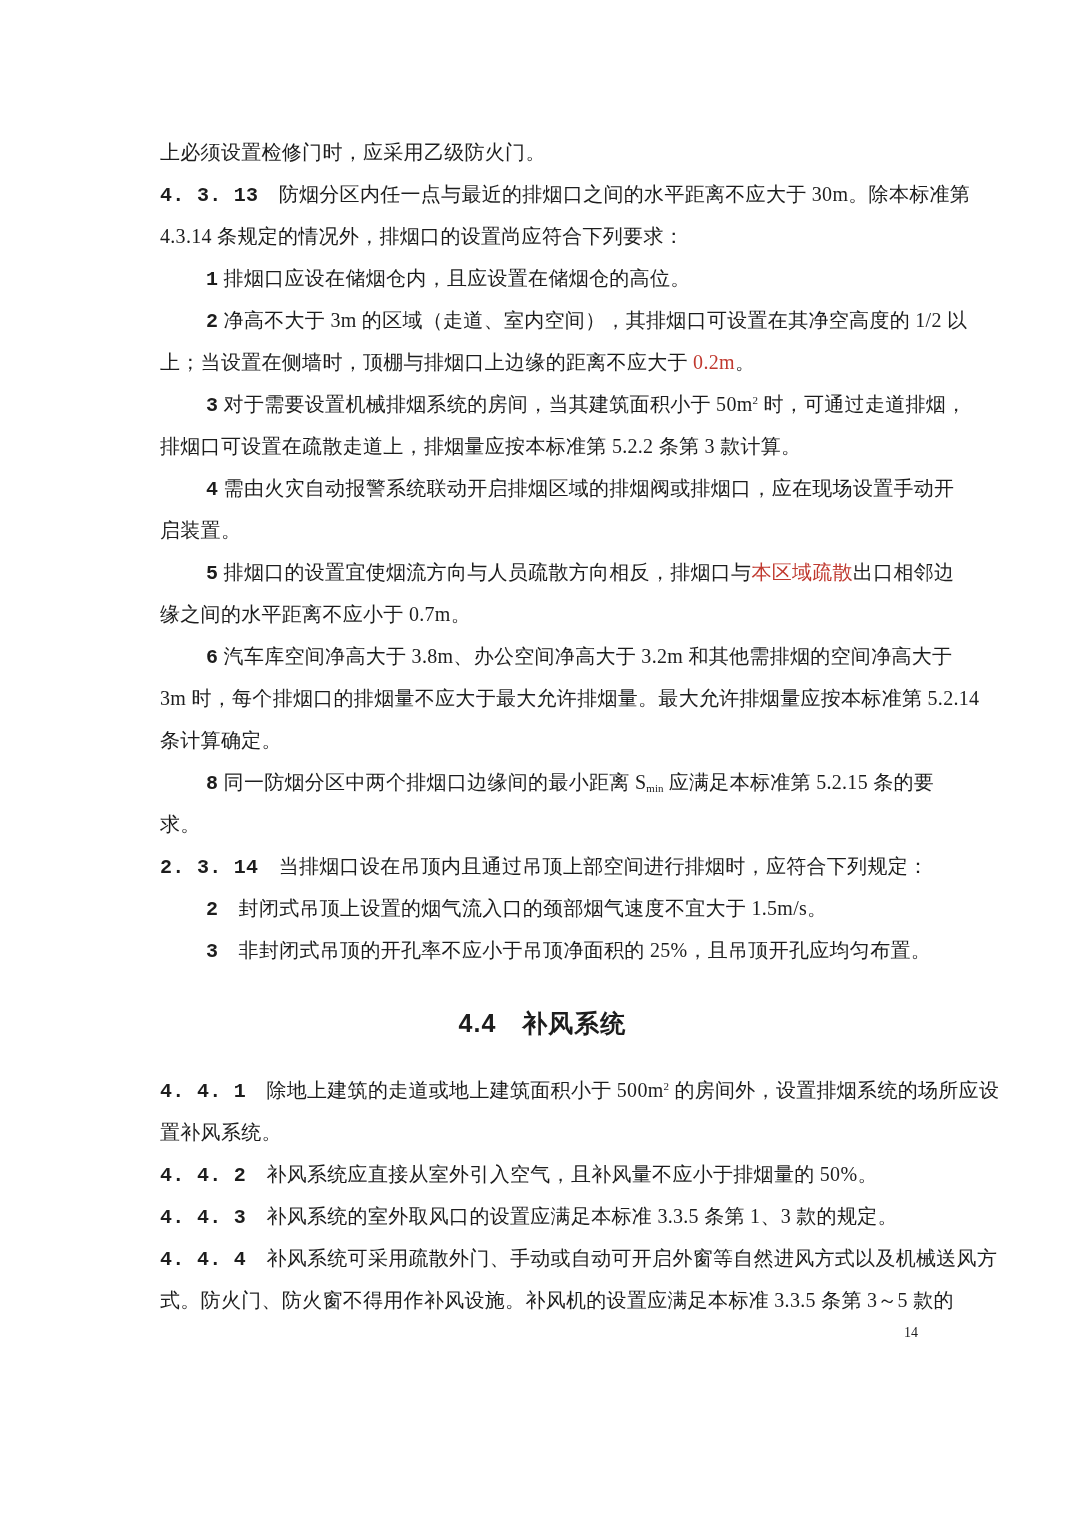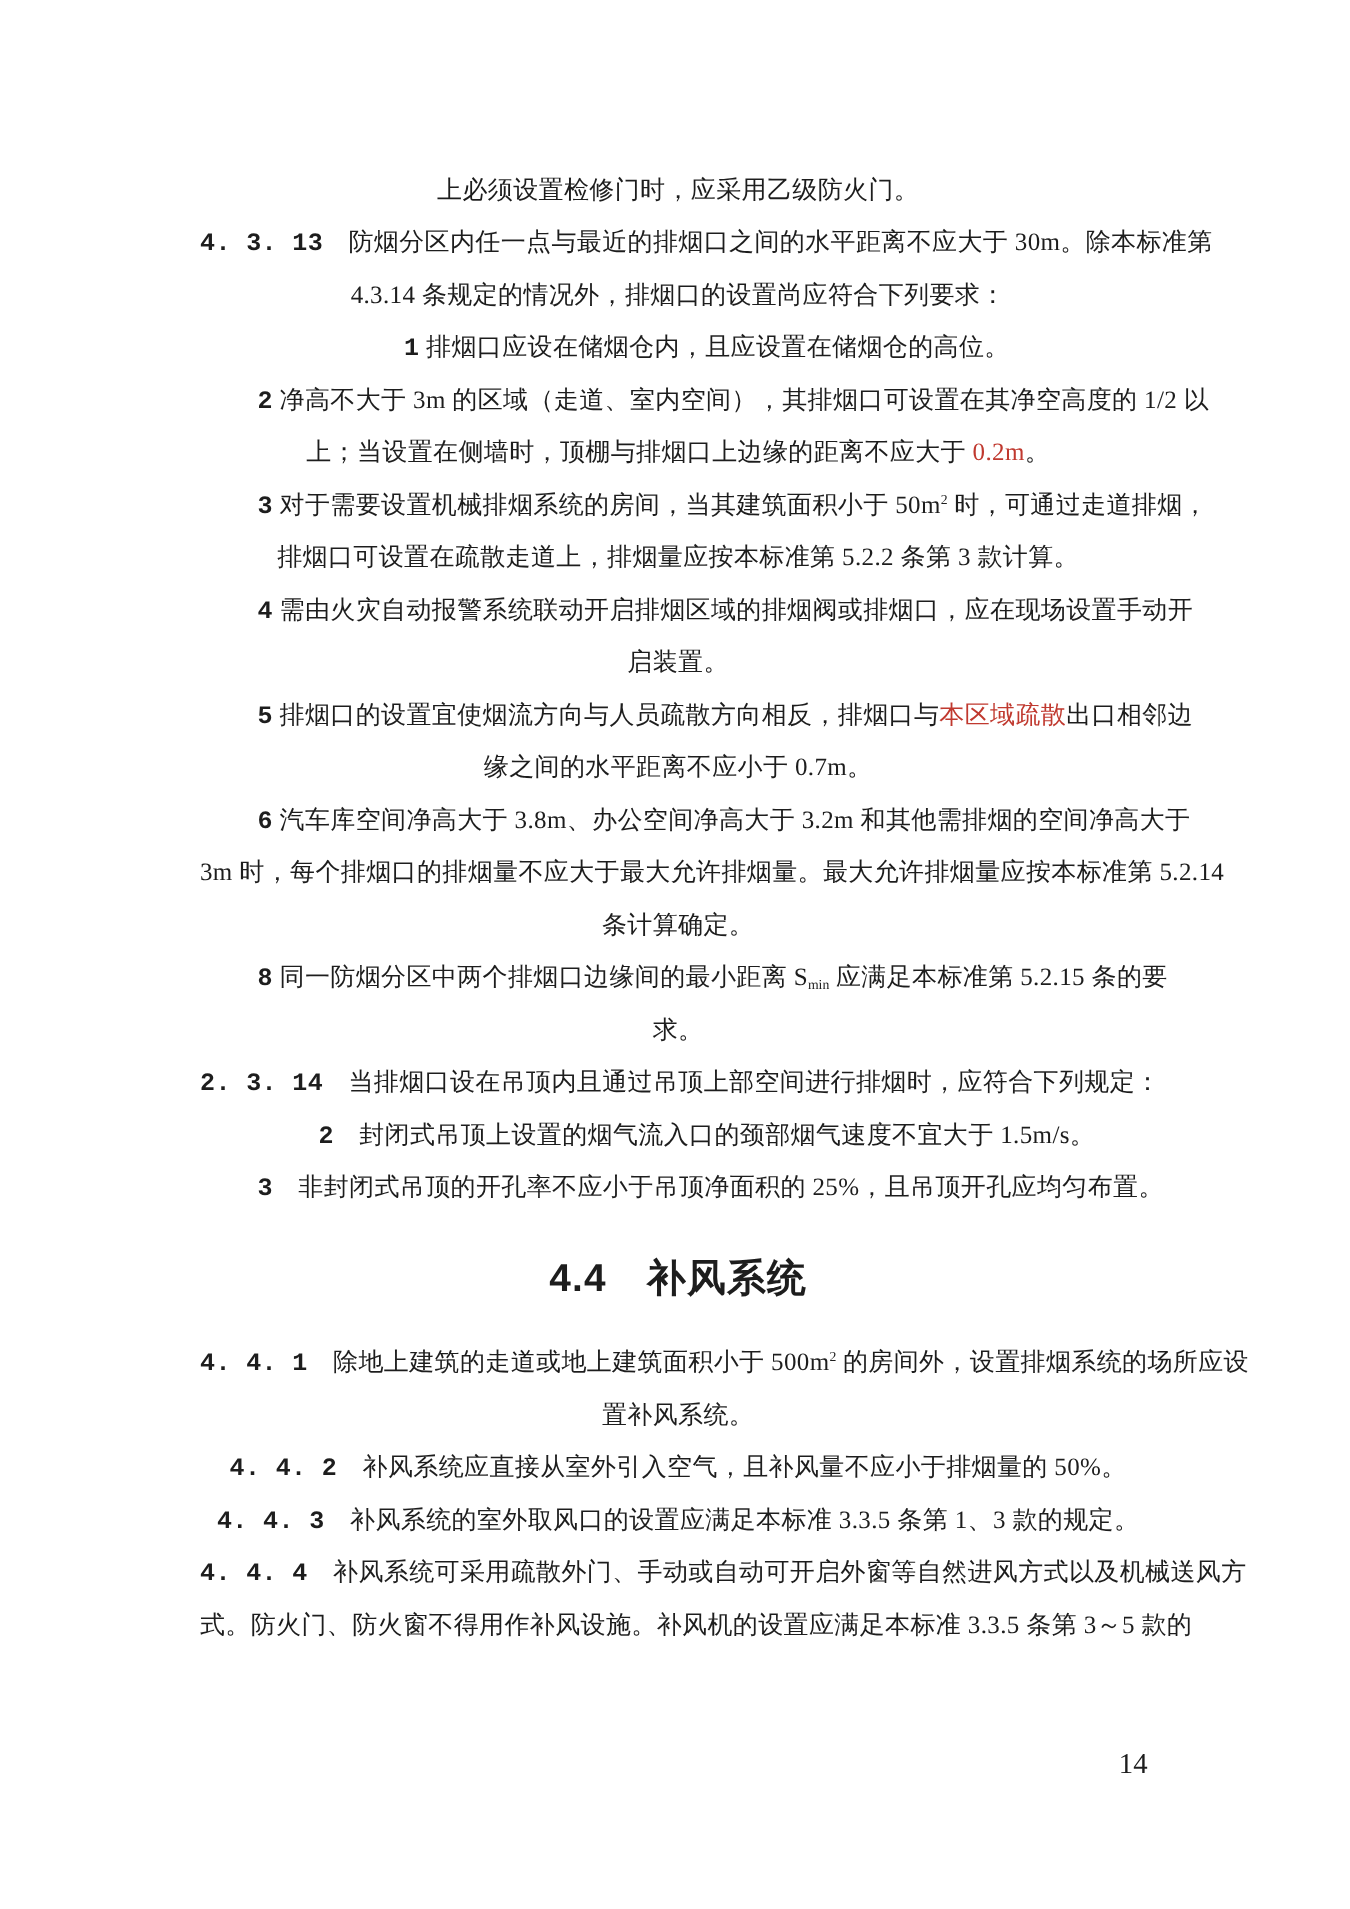--- a/index.html
+++ b/index.html
@@ -25,38 +25,38 @@
     position: absolute;
     left: 160px;
     top: 131px;
     width: 765px;
   }
   .line {
     font-size: 20px;
     line-height: 42px;
     height: 42px;
     white-space: nowrap;
-    text-align: center;
+    text-align: left;
     letter-spacing: 0.3px;
   }
   .line.justify {
     text-align: justify;
     text-align-last: justify;
   }
   .line.indent {
     padding-left: 46px;
   }
   .line.heading {
     height: 60px;
     line-height: 60px;
     margin-top: 22px;
     margin-bottom: 16px;
     text-align: center;
     text-align-last: center;
-    font-size: 31px;
+    font-size: 25px;
     font-weight: bold;
     font-family: "Liberation Sans", "DejaVu Sans", sans-serif;
     letter-spacing: 1px;
   }
   .seg-b {
     font-weight: bold;
     font-family: Liberation Mono, monospace;
   }
   .seg-red {
     color: var(--accent-red, #c0392f);
@@ -68,23 +68,23 @@
     letter-spacing: 0;
   }
   .seg-sub {
     font-size: 0.55em;
     position: relative;
     top: 0.25em;
     letter-spacing: 0;
   }
   .page-number {
     position: absolute;
-    top: 1396px;
+    top: 1318px;
     right: 162px;
-    font-size: 23px;
+    font-size: 14px;
     line-height: 30px;
     color: #1d1d1d;
     text-align: right;
   }
 </style>
 </head>
 <body>
 
 <div class="page">
   <div class="content" id="doc-content">

